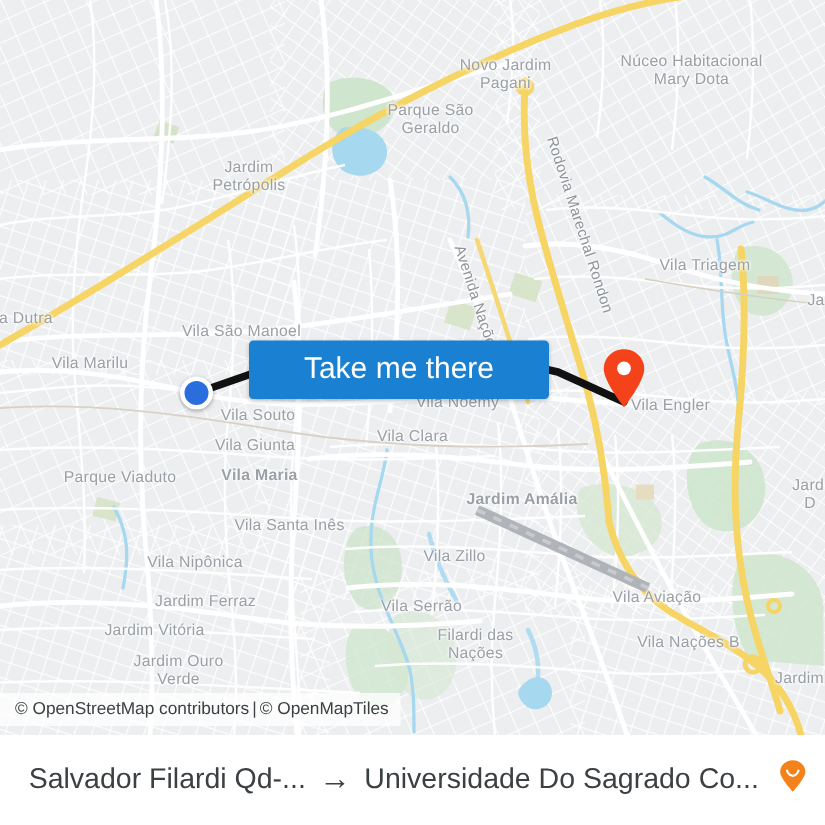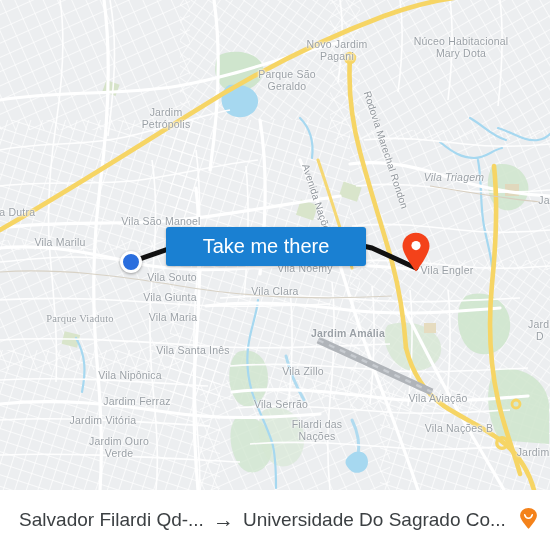--- a/index.html
+++ b/index.html
@@ -292,32 +292,32 @@
           <div>Mary Dota</div>
         </div>
         <div class="map-label two-line" style="left: 287px; top: 80px;">
           <div>Parque São</div>
           <div>Geraldo</div>
         </div>
         <div class="map-label two-line" style="left: 166px; top: 118px;">
           <div>Jardim</div>
           <div>Petrópolis</div>
         </div>
-        <div class="map-label" style="left: 454px; top: 177px; font-style: italic;">Vila Triagem</div>
+        <div class="map-label" style="left: 470px; top: 177px;">Vila Triagem</div>
         <div class="map-label" style="left: 544px; top: 200px;">Ja</div>
         <div class="map-label" style="left: 16px; top: 212px;">la Dutra</div>
         <div class="map-label" style="left: 161px; top: 221px;">Vila São Manoel</div>
         <div class="map-label" style="left: 60px; top: 242px;">Vila Marilu</div>
         <div class="map-label" style="left: 172px; top: 277px;">Vila Souto</div>
         <div class="map-label" style="left: 305px; top: 268px;">Vila Noemy</div>
         <div class="map-label" style="left: 447px; top: 270px;">Vila Engler</div>
         <div class="map-label" style="left: 275px; top: 291px;">Vila Clara</div>
         <div class="map-label" style="left: 170px; top: 297px;">Vila Giunta</div>
-        <div class="map-label" style="left: 80px; top: 318px; font-family: Liberation Serif, serif;">Parque Viaduto</div>
-        <div class="map-label" style="left: 173px; top: 317px;">Vila Maria</div>
+        <div class="map-label" style="left: 80px; top: 318px;">Parque Viaduto</div>
+        <div class="map-label" style="left: 173px; top: 317px; font-weight: bold;">Vila Maria</div>
         <div class="map-label" style="left: 348px; top: 333px; font-weight: bold;">Jardim Amália</div>
         <div class="map-label two-line" style="left: 540px; top: 330px;">
           <div>Jardi</div>
           <div>D</div>
         </div>
         <div class="map-label" style="left: 193px; top: 350px;">Vila Santa Inês</div>
         <div class="map-label" style="left: 303px; top: 371px;">Vila Zillo</div>
         <div class="map-label" style="left: 130px; top: 375px; text-align: center;">Vila Nipônica</div>
         <div class="map-label" style="left: 438px; top: 398px;">Vila Aviação</div>
         <div class="map-label" style="left: 137px; top: 401px;">Jardim Ferraz</div>
@@ -345,20 +345,23 @@
 
     <div id="dest-marker">
       <svg viewBox="0 0 30 40" width="30" height="40">
         <path d="M15 39.5 C15 39.5 28.5 22.5 28.5 14 C28.5 6.5 22.5 0.8 15 0.8 C7.5 0.8 1.5 6.5 1.5 14 C1.5 22.5 15 39.5 15 39.5 Z" fill="#f4421a"></path>
         <circle cx="15" cy="13.6" r="4.6" fill="#ffffff"></circle>
       </svg>
     </div>
 
     <button id="take-me-there" style="background: rgb(26, 128, 210); color: rgb(255, 255, 255);">Take me there</button>
 
+    <div id="attribution">
+      <span>© OpenStreetMap contributors</span><span class="sep">|</span><span>© OpenMapTiles</span>
+    </div>
   </div>
 
   <div id="bottom-bar">
     <div id="trip-title">
       <span class="ep">Salvador Filardi Qd-...</span>
       <span class="arrow">→</span>
       <span class="ep">Universidade Do Sagrado Co...</span>
     </div>
     <div id="moovit-logo">
       <span>

